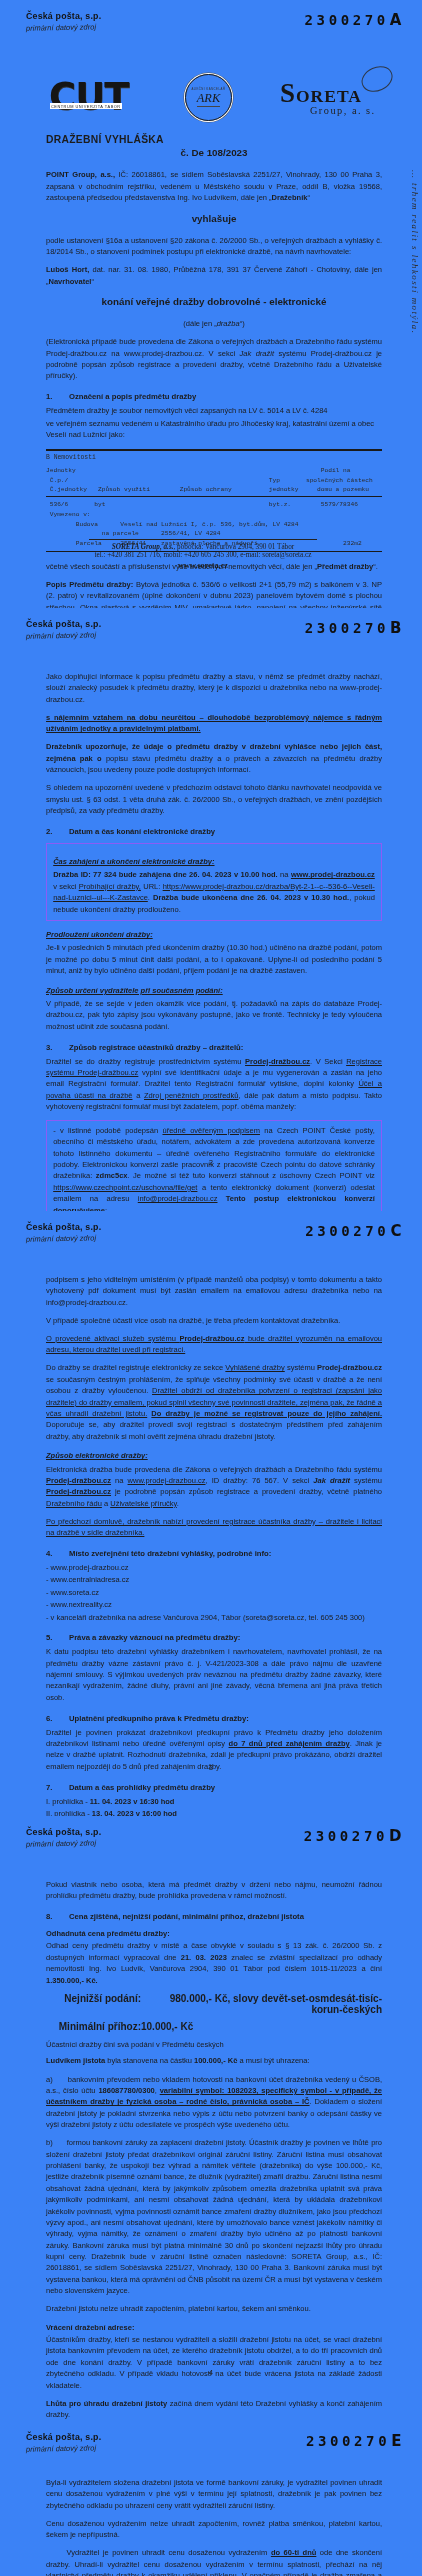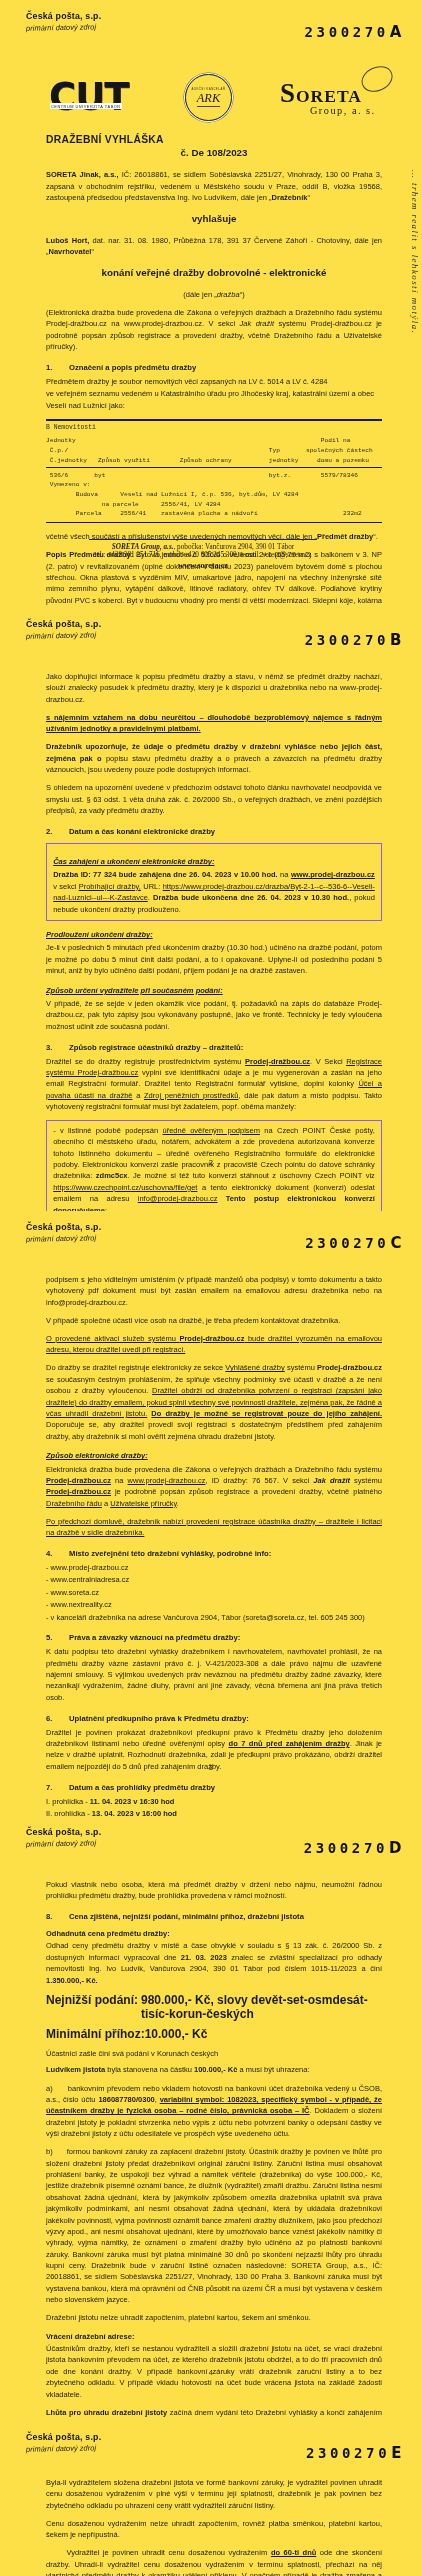--- a/index.html
+++ b/index.html
@@ -1,47 +1,47 @@
 <!DOCTYPE html>
 <html lang="cs" style="font-size:8.2px"><head>
 <meta charset="utf-8">
 <style>
   html,body{margin:0;padding:0;background:#ffffff;}
   body{width:422px;font-family:"Liberation Sans",sans-serif;color:#1c1c1c;}
   .doc{width:422px;}
-  .page{position:relative;width:422px;overflow:hidden;background:#fde047;}
+  .page{position:relative;width:422px;overflow:hidden;background:#3b82f6;}
   .pg1{height:608px;} .pg2{height:603px;} .pg3{height:605px;}
   .pg4{height:605px;} .pg5{height:603px;}
 
   
   .page-header{position:absolute;top:11.3px;left:26px;right:20.6px;display:flex;justify-content:space-between;align-items:flex-start;}
   .company{font-size:8.8px;font-weight:bold;letter-spacing:0.2px;color:#141414;}
   .datasource{font-size:7.5px;font-style:italic;margin-top:1.5px;color:#222;transform:rotate(-1.2deg);}
-  .stamp{font-family:"DejaVu Sans Mono",monospace;font-size:14px;font-weight:bold;letter-spacing:3.6px;color:#101010;white-space:nowrap;margin-top:12px;}
+  .stamp{font-family:"DejaVu Sans Mono",monospace;font-size:14px;font-weight:bold;letter-spacing:3.6px;color:#101010;white-space:nowrap;margin-top:0;}
   .stamp .stamp-letter{font-size:15px;letter-spacing:0;margin-left:1px;font-family:"DejaVu Sans",sans-serif;}
 
   
   .page-body{position:absolute;left:46px;right:40px;top:0;}
   .pg1 .page-body{position:static;margin:0 40px 0 46px;}
   .pg2 .page-body,.pg3 .page-body,.pg4 .page-body,.pg6 .page-body{top:63px;}
   .pg5 .page-body{top:56px;}
   .blk{margin:0 0 6.7px 0;}
   .p{font-size:7.5px;line-height:1.52;text-align:justify;}
   .p.ind{text-indent:20.6px;}
   .p.list{text-align:left;margin-bottom:1px;}
   .b{font-weight:bold;} .i{font-style:italic;} .u{text-decoration:underline;}
   .h{font-size:7.7px;font-weight:bold;margin:10.3px 0 4.1px 0;}
   .h .num{display:inline-block;min-width:23px;}
   .sub{font-size:7.5px;font-weight:bold;font-style:italic;text-decoration:underline;margin:9.3px 0 3.1px 0;}
   .subb{font-size:7.5px;font-weight:bold;margin:8.2px 0 2.1px 0;}
   .center{text-align:center;}
   .center.big{font-size:9.8px;font-weight:bold;margin:8.2px 0;}
   .box{border:1px solid #8b5cf6;padding:4.1px 6.2px 5.2px 6.2px;margin:7.2px 0 8.2px 0;}
   .box .blk:last-child{margin-bottom:0;}
-  .cols{font-size:12px;display:flex;}
+  .cols{font-size:10px;display:flex;text-align:right;}
   .cols .lbl{font-weight:bold;min-width:95px;}
   .cols .val{font-weight:bold;}
   .pagenum{position:absolute;left:0;right:0;bottom:44px;text-align:center;font-size:7.7px;color:#222;}
 
   
   .title{font-size:10.3px;font-weight:bold;margin:13.4px 0 1px 0;letter-spacing:0.3px;}
   .title2{font-size:9.8px;font-weight:bold;text-align:center;margin:2.1px 0 11.3px 0;}
 
   
   .tbl{border-top:2.1px double #1a1a1a;border-bottom:1.5px solid #1a1a1a;padding:2.1px 0 3.1px 0;margin:8.2px 0;}
@@ -98,26 +98,27 @@
       <div class="logo-soreta">
         <div class="soreta-main"><span class="s-big">S</span><span>ORETA</span></div>
         <div class="soreta-sub">Group, a. s.</div>
         <div class="pen-scribble"></div>
       </div>
     </div>
     <div class="vertical-tagline">… trhem realit s lehkostí motýla.</div>
     <div class="page-body">
         <div class="blk title">DRAŽEBNÍ VYHLÁŠKA</div>
         <div class="blk title2">č. De 108/2023</div>
-        <div class="blk p"><span class="b ">SORETA Jinak, a.s., </span><span>IČ: 26018861, se sídlem Soběslavská 2251/27, Vinohrady, 130 00 Praha 3, zapsaná v obchodním rejstříku, vedeném u Městského soudu v Praze, oddíl B, vložka 19568, zastoupená předsedou představenstva Ing. Ivo Ludvíkem, dále jen „</span><span class="b ">Dražebník</span><span>“</span></div>
+        <div class="blk p"><span class="b ">POINT Group, a.s., </span><span>IČ: 26018861, se sídlem Soběslavská 2251/27, Vinohrady, 130 00 Praha 3, zapsaná v obchodním rejstříku, vedeném u Městského soudu v Praze, oddíl B, vložka 19568, zastoupená předsedou představenstva Ing. Ivo Ludvíkem, dále jen „</span><span class="b ">Dražebník</span><span>“</span></div>
         <div class="blk p center big">vyhlašuje</div>
+        <div class="blk p">podle ustanovení §16a a ustanovení §20 zákona č. 26/2000 Sb., o veřejných dražbách a vyhlášky č. 18/2014 Sb., o stanovení podmínek postupu při elektronické dražbě, na návrh navrhovatele:</div>
         <div class="blk p"><span class="b ">Luboš Hort, </span><span>dat. nar. 31. 08. 1980, Průběžná 178, 391 37 Červené Záhoří - Chotoviny, dále jen „</span><span class="b ">Navrhovatel</span><span>“</span></div>
         <div class="blk p center big">konání veřejné dražby dobrovolné - elektronické</div>
         <div class="blk p center"><span>(dále jen „</span><span class="i ">dražba</span><span>“)</span></div>
-        <div class="blk p"><span>(Elektronická dražba bude provedena dle Zákona o veřejných dražbách a Dražebního řádu systému Prodej-dražbou.cz na www.prodej-drazbou.cz. V sekci </span><span class="i ">Jak dražit</span><span> systému Prodej-dražbou.cz je podrobně popsán způsob registrace a provedení dražby, včetně Dražebního řádu a Uživatelské příručky).</span></div>
+        <div class="blk p"><span>(Elektronická případě bude provedena dle Zákona o veřejných dražbách a Dražebního řádu systému Prodej-dražbou.cz na www.prodej-drazbou.cz. V sekci </span><span class="i ">Jak dražit</span><span> systému Prodej-dražbou.cz je podrobně popsán způsob registrace a provedení dražby, včetně Dražebního řádu a Uživatelské příručky).</span></div>
         <div class="blk h"><span class="num">1.</span><span>Označení a popis předmětu dražby</span></div>
         <div class="blk p list">Předmětem dražby je soubor nemovitých věcí zapsaných na LV č. 5014 a LV č. 4284</div>
         <div class="blk p list"> ve veřejném seznamu vedeném u Katastrálního úřadu pro Jihočeský kraj,  katastrální území a obec Veselí nad Lužnicí jako:</div>
         <div class="tbl">
           <div class="tbl-label">B Nemovitosti</div>
           <pre class="tbl-head">Jednotky                                                                  Podíl na
  Č.p./                                                      Typ       společných částech
  Č.jednotky   Způsob využití        Způsob ochrany          jednotky     domu a pozemku</pre>
           <pre> 536/6       byt                                            byt.z.        5579/78346
  Vymezeno v:
@@ -214,21 +215,21 @@
         <div class="blk subb">Odhadnutá cena předmětu dražby:</div>
         <div class="blk p"><span>Odhad ceny předmětu dražby v místě a čase obvyklé v souladu s § 13 zák. č. 26/2000 Sb. z dostupných informací vypracoval dne </span><span class="b ">21. 03. 2023</span><span> znalec se zvláštní specializací pro odhady nemovitostí Ing. Ivo Ludvík, Vančurova 2904, 390 01 Tábor pod číslem 1015-11/2023 a činí </span><span class="b ">1.350.000,- Kč.</span></div>
         <div class="blk cols">
           <span class="lbl">Nejnižší podání:</span>
           <span class="val">980.000,- Kč, slovy devět-set-osmdesát-tisíc-korun-českých</span>
         </div>
         <div class="blk cols">
           <span class="lbl">Minimální příhoz:</span>
           <span class="val">10.000,- Kč</span>
         </div>
-        <div class="blk p list">Účastníci zašle činí svá podání v Korunách českých</div>
+        <div class="blk p list">Účastníci dražby činí svá podání v Předmětu českých</div>
         <div style="height: 4.1px;"></div>
         <div class="blk p"><span class="b ">Ludvíkem jistota</span><span> byla stanovena na částku </span><span class="b ">100.000,- Kč</span><span> a musí být uhrazena:</span></div>
         <div class="blk p"><span>a)&nbsp;&nbsp;&nbsp;&nbsp;&nbsp;&nbsp;bankovním převodem nebo vkladem hotovosti na bankovní účet dražebníka vedený u ČSOB, a.s., číslo účtu </span><span class="b ">186087780/0300</span><span>, </span><span class="b u">variabilní symbol: 1082023, specifický symbol - v případě, že účastníkem dražby je fyzická osoba – rodné číslo, právnická osoba – IČ</span><span>. Dokladem o složení dražební jistoty je pokladní stvrzenka nebo výpis z účtu nebo potvrzení banky o odepsání částky ve výši dražební jistoty z účtu odesílatele ve prospěch výše uvedeného účtu.</span></div>
         <div class="blk p"><span>b)&nbsp;&nbsp;&nbsp;&nbsp;&nbsp;&nbsp;formou bankovní záruky za zaplacení dražební jistoty. Účastník dražby je povinen ve lhůtě pro složení dražební jistoty předat dražebníkovi originál záruční listiny. Záruční listina musí obsahovat prohlášení banky, že uspokojí bez výhrad a námitek věřitele (dražebníka) do výše 100.000,- Kč, jestliže dražebník písemně oznámí bance, že dlužník (vydražitel) zmařil dražbu. Záruční listina nesmí obsahovat žádná ujednání, která by jakýmkoliv způsobem omezila dražebníka uplatnit svá práva jakýmikoliv podmínkami, ani nesmí obsahovat žádná ujednání, která by ukládala dražebníkovi jakékoliv povinnosti, vyjma povinnosti oznámit bance zmaření dražby dlužníkem, jako jsou předchozí výzvy apod., ani nesmí obsahovat ujednání, které by umožňovalo bance vznést jakékoliv námitky či výhrady, vyjma námitky, že oznámení o zmaření dražby bylo učiněno až po platnosti bankovní záruky. Bankovní záruka musí být platná minimálně 30 dnů po skončení nejzazší lhůty pro úhradu kupní ceny. Dražebník bude v záruční listině označen následovně: SORETA Group, a.s., IČ: 26018861, se sídlem Soběslavská 2251/27, Vinohrady, 130 00 Praha 3. Bankovní záruka musí být vystavena bankou, která má oprávnění od ČNB působit na území ČR a musí být vystavena v českém nebo slovenském jazyce.</span></div>
         <div class="blk p">Dražební jistotu nelze uhradit započtením, platební kartou, šekem ani směnkou.</div>
         <div class="blk subb">Vrácení dražební adrese:</div>
         <div class="blk p">Účastníkům dražby, kteří se nestanou vydražiteli a složili dražební jistotu na účet, se vrací dražební jistota bankovním převodem na účet, ze kterého dražebník jistotu obdržel, a to do tří pracovních dnů ode dne konání dražby. V případě bankovní záruky vrátí dražebník záruční listiny a to bez zbytečného odkladu. V případě vkladu hotovostí na účet bude vrácena jistota na základě žádosti vkladatele.</div>
         <div class="blk p"><span class="b ">Lhůta pro úhradu dražební jistoty</span><span> začíná dnem vydání této Dražební vyhlášky a končí zahájením dražby.</span></div>
         <div class="blk h"><span class="num">9.</span><span>Cena dosažená vydražením, splatnost, zmaření dražby</span></div>
       </div>

